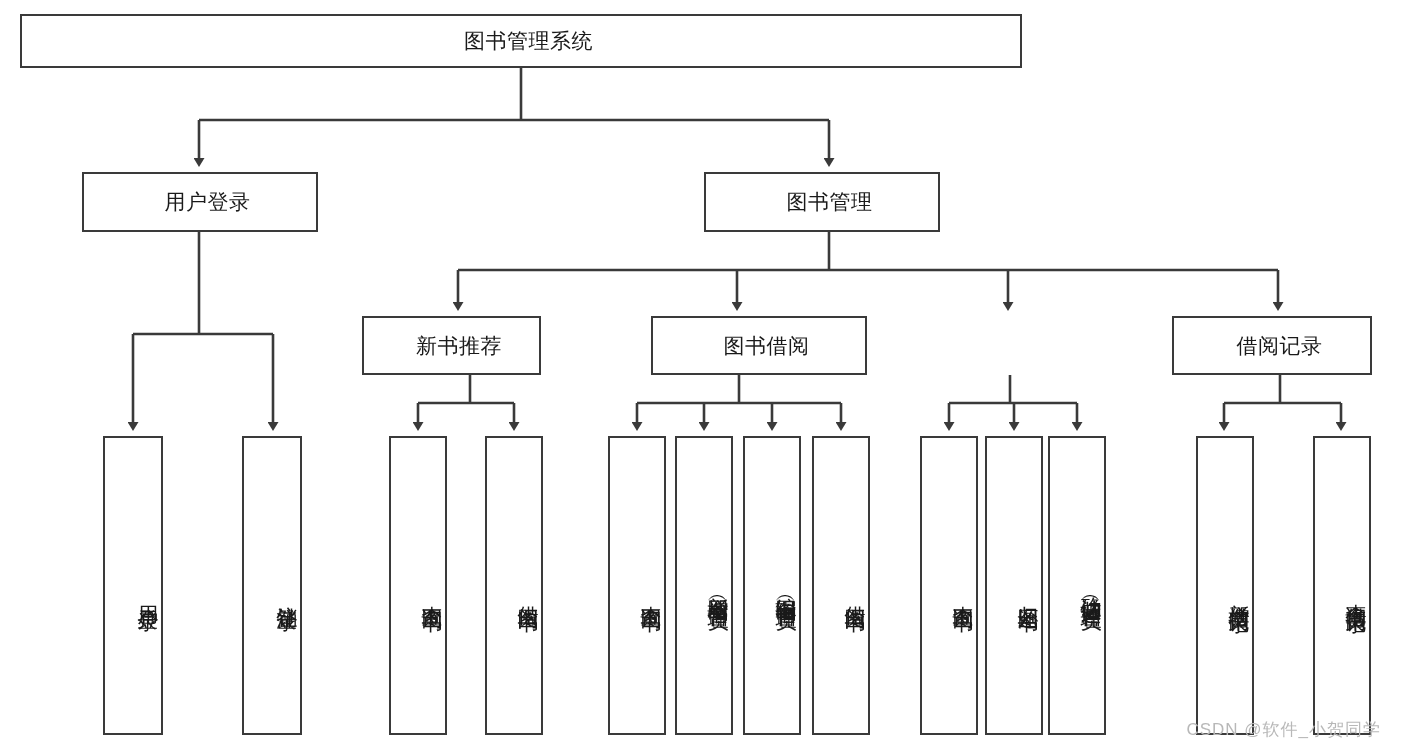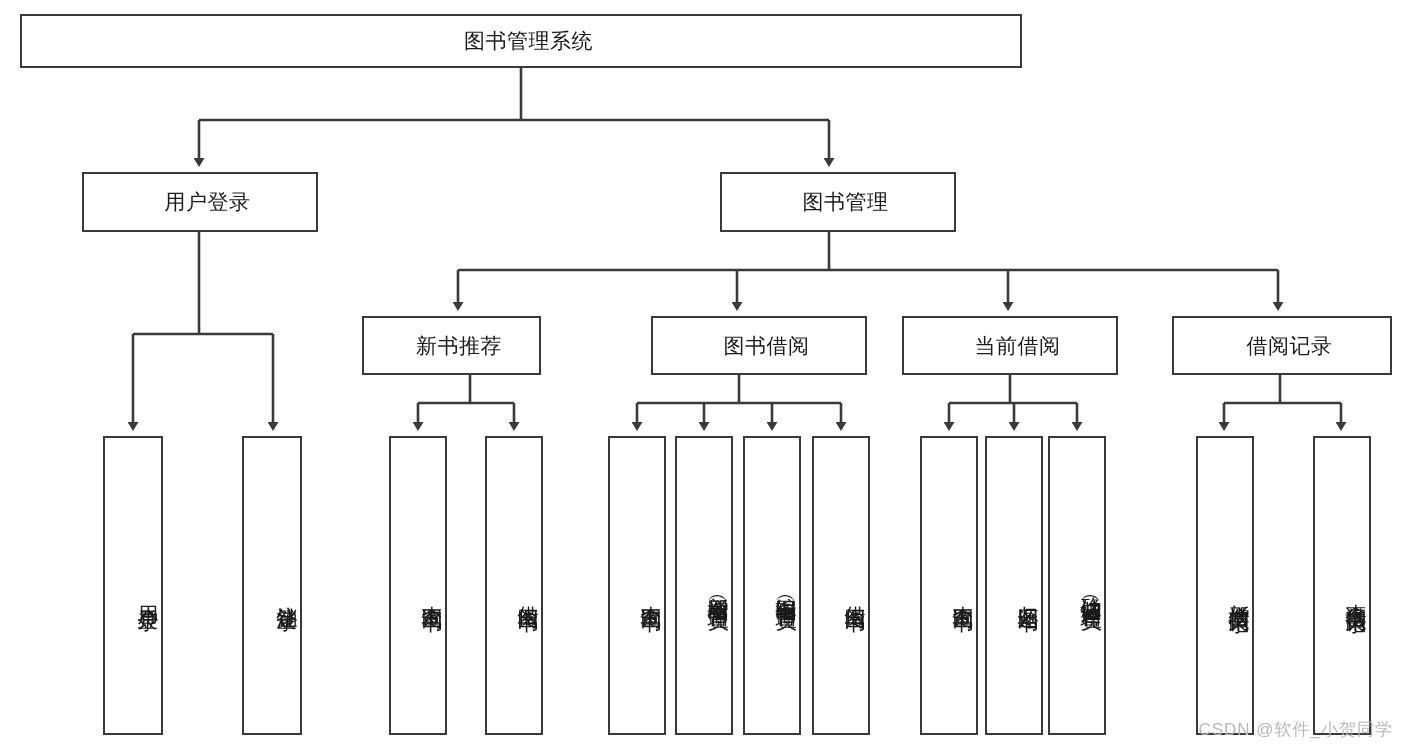--- a/index.html
+++ b/index.html
@@ -51,21 +51,21 @@
     text-align: center;
     align-items: flex-start;
     justify-content: center;
     padding-top: 14px;
   }
   .node-v.tall {
     padding-top: 6px;
   }
   .watermark {
     position: absolute;
-    right: 12px;
+    right: 24px;
     bottom: 6px;
     font-size: 17px;
     color: #b8b8b8;
     letter-spacing: 1px;
     white-space: nowrap;
   }
 </style>
 </head>
 <body>
 
@@ -121,34 +121,31 @@
     </g>
   </svg>
 
   <div class="node node-h" style="left:20px; top:14px; width:1002px; height:54px;">
     <span>图书管理系统</span>
   </div>
 
   <div class="node node-h" style="left:82px; top:172px; width:236px; height:60px;">
     <span>用户登录</span>
   </div>
-  <div class="node node-h" style="left:720px; top:172px; width:236px; height:60px;">
+  <div class="node node-h" style="left:704px; top:172px; width:236px; height:60px;">
     <span>图书管理</span>
   </div>
 
   <div class="node node-h" style="left:362px; top:316px; width:179px; height:59px;">
     <span>新书推荐</span>
   </div>
   <div class="node node-h" style="left:631px; top:316px; width:216px; height:59px;margin-left:20px;">
     <span>图书借阅</span>
   </div>
-  <div class="node node-h" style="left:902px; top:316px; width:216px; height:59px;">
-    <span>当前借阅</span>
-  </div>
-  <div class="node node-h" style="left:1172px; top:316px; width:220px; height:59px;justify-content:center;">
+  <div class="node node-h" style="left:1172px; top:316px; width:200px; height:59px;justify-content:center;">
     <span>借阅记录</span>
   </div>
 
   <div class="node node-v" style="left:103px; top:436px; width:60px; height:299px;">
     <span>用户登录</span>
   </div>
   <div class="node node-v" style="left:242px; top:436px; width:60px; height:299px;">
     <span>注销登录</span>
   </div>
 

